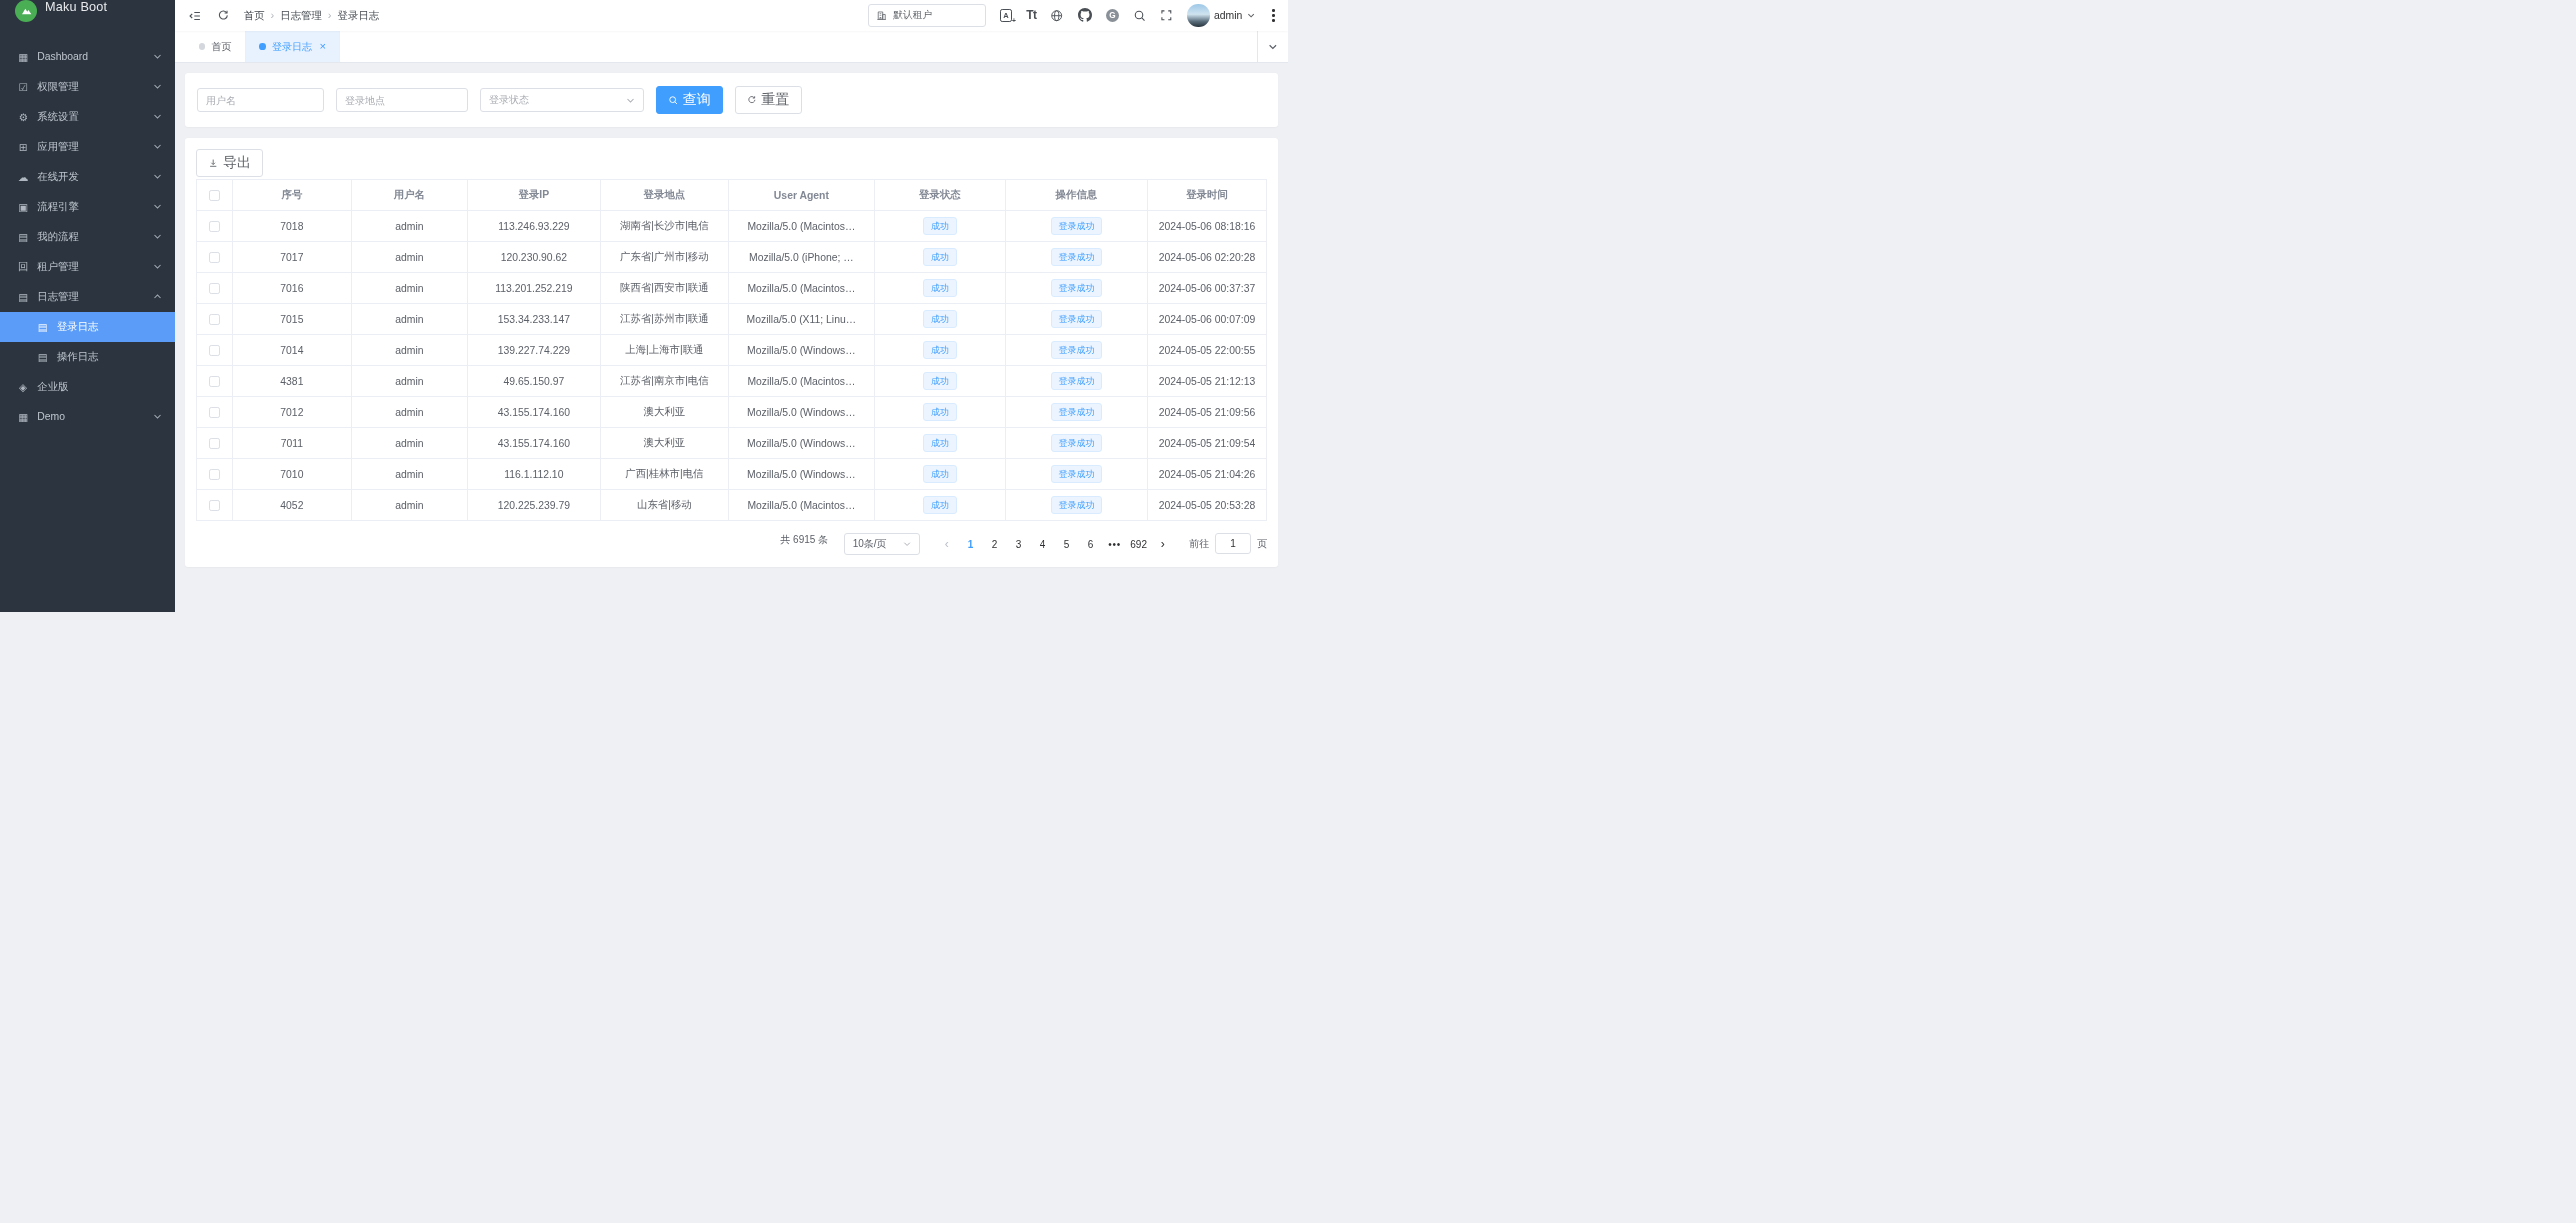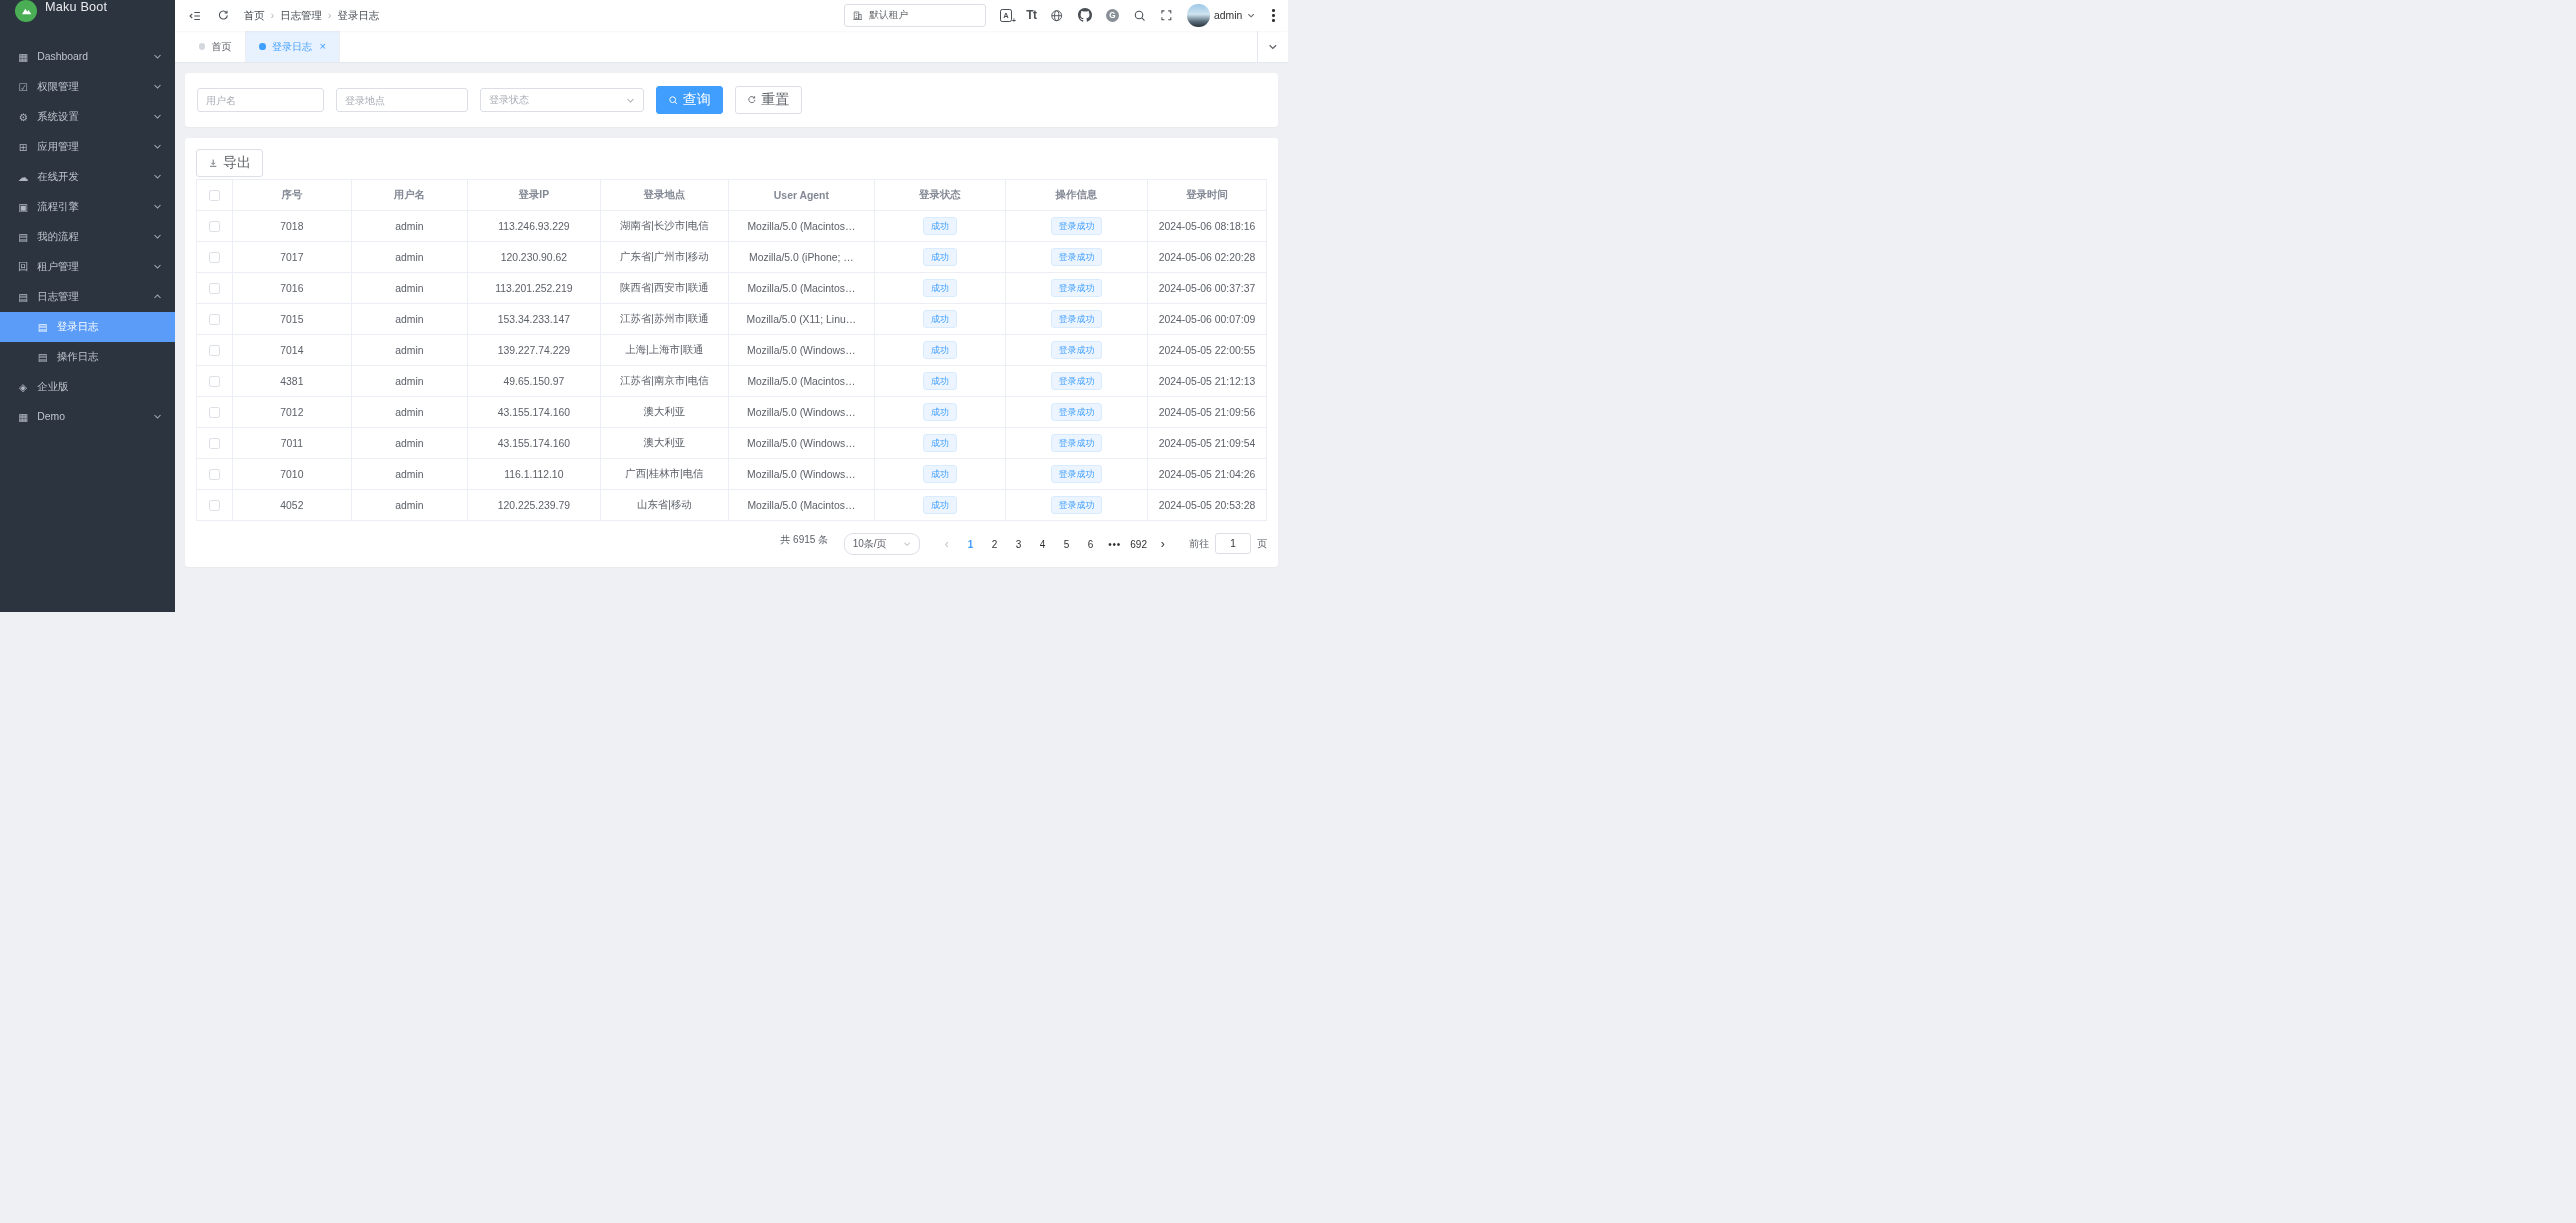--- a/index.html
+++ b/index.html
@@ -28,21 +28,21 @@
   .main { flex:1; display:flex; flex-direction:column; min-width:0; }
 
   
   .topbar { height:31px; background:#fff; display:flex; align-items:center; padding:0 10.4px 0 12px; box-shadow:0 0.7px 2.2px rgba(0,21,41,.06); position:relative; z-index:3; }
   .tb-icon { width:15px; height:15px; color:#4c5258; cursor:pointer; display:flex; align-items:center; justify-content:center; }
   .tb-left { display:flex; align-items:center; gap:13.4px; }
   .breadcrumb { display:flex; align-items:center; gap:6px; font-size:10.4px; color:#454a50; }
   .crumb { cursor:pointer; }
   .crumb + .crumb::before { content:"\203A"; color:#b4b8bd; margin-right:6px; font-size:11.2px; }
   .tb-right { margin-left:auto; display:flex; align-items:center; gap:14px; }
-  .tenant-select { width:142px; height:22.4px; border:0.7px solid #dcdfe6; border-radius:3px; display:flex; align-items:center; gap:6px; padding:0 7.5px; color:#5f6368; font-size:9.7px; cursor:pointer; }
+  .tenant-select { width:118px; height:22.4px; border:0.7px solid #dcdfe6; border-radius:3px; display:flex; align-items:center; gap:6px; padding:0 7.5px; color:#5f6368; font-size:9.7px; cursor:pointer; }
   .hdr-ic { color:#4a4f55; cursor:pointer; display:flex; align-items:center; }
   .gitee-circle { width:13.4px; height:13.4px; border-radius:50%; background:#8a9097; color:#fff; font-size:8.2px; font-weight:bold; display:flex; align-items:center; justify-content:center; }
   .translate-box { width:12.7px; height:12.7px; border:1px solid #4a4f55; border-radius:2.2px; font-size:7.5px; font-weight:bold; display:flex; align-items:center; justify-content:center; position:relative; }
   .translate-box::after { content:"+"; position:absolute; right:-4.5px; bottom:-3px; font-size:6.7px; }
   .fontsize-ic { font-size:12px; font-weight:600; letter-spacing:-0.7px; }
   .avatar { width:22.4px; height:22.4px; border-radius:50%; background:linear-gradient(180deg,#9ec8e8 0%,#cfe3ef 45%,#5b6f7d 75%,#27333c 100%); cursor:pointer; }
   .user-wrap { display:flex; align-items:center; gap:4.5px; cursor:pointer; }
   .user-name { font-size:10.4px; color:#303133; }
   .kebab { display:flex; flex-direction:column; gap:2.2px; padding:3px; cursor:pointer; }
   .kebab i { width:2.6px; height:2.6px; border-radius:50%; background:#303133; }
@@ -75,21 +75,21 @@
   th { color:#828894; font-weight:600; }
   td { color:#5c6068; }
   col.c-cb { width:36px; } col.c-id { width:119px; } col.c-user { width:116px; }
   col.c-ip { width:133px; } col.c-loc { width:128px; } col.c-ua { width:146px; }
   col.c-st { width:131px; } col.c-op { width:142px; }
   .checkbox { display:inline-block; width:10.4px; height:10.4px; border:0.7px solid #dcdfe6; border-radius:2.2px; background:#fff; vertical-align:middle; cursor:pointer; }
   .tag { display:inline-block; height:18px; line-height:16.4px; padding:0 6.7px; font-size:9px; border-radius:3px; background:var(--tag-bg,#ecf5ff); border:0.7px solid var(--tag-border,#d9ecff); color:var(--primary,#409eff); }
 
   
   .pagination { margin-top:12px; display:flex; align-items:flex-start; justify-content:flex-end; gap:16px; font-size:10px; color:#5c6068; }
-  .pg-select { width:76px; height:22.4px; border:0.7px solid #dcdfe6; border-radius:9px; display:flex; align-items:center; justify-content:space-between; padding:0 7.5px; cursor:pointer; color:#5c6068; }
+  .pg-select { width:76px; height:22.4px; border:0.7px solid #dcdfe6; border-radius:3px; display:flex; align-items:center; justify-content:space-between; padding:0 7.5px; cursor:pointer; color:#5c6068; }
   .pg-pages { display:flex; align-items:center; gap:3px; }
   .pg-arrow { min-width:21px; height:22.4px; display:flex; align-items:center; justify-content:center; font-size:12px; cursor:pointer; background:none; border:none; color:#303133; font-family:inherit; }
   .pg-arrow.prev { color:#b9bdc6; }
   .page { min-width:21px; height:22.4px; background:none; border:none; font-size:10px; color:#303133; cursor:pointer; font-family:inherit; }
   .page.active { color:var(--primary,#409eff); font-weight:bold; }
   .page.more { letter-spacing:0.7px; color:#303133; }
   .pg-goto { display:flex; align-items:center; gap:6px; }
   .goto-input { width:36px; height:21px; border:0.7px solid #dcdfe6; border-radius:3px; text-align:center; font-size:10px; color:#303133; outline:none; font-family:inherit; }
 </style>
 </head>

